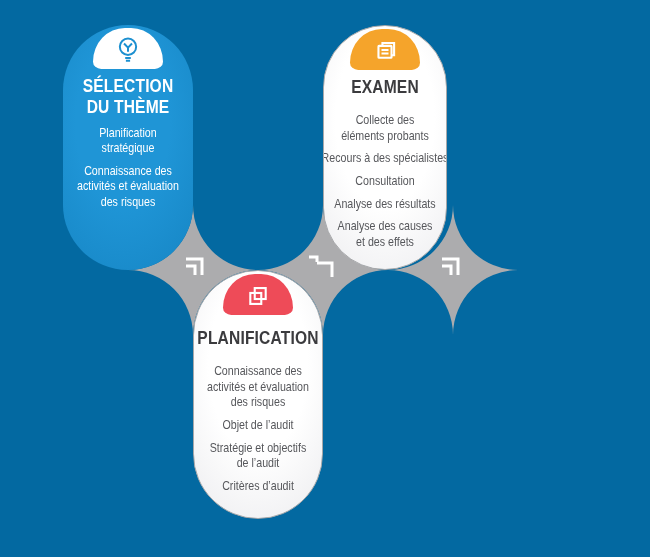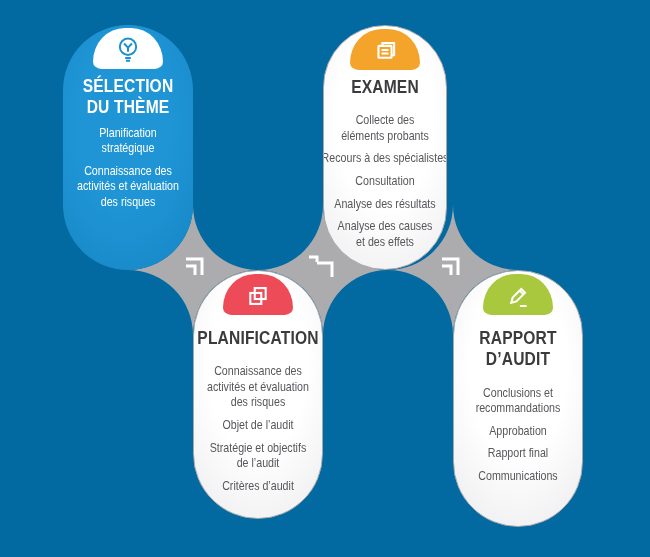--- a/index.html
+++ b/index.html
@@ -156,33 +156,14 @@
 activités et évaluation
 des risques</p>
         <p class="item">Objet de l’audit</p>
         <p class="item">Stratégie et objectifs
 de l’audit</p>
         <p class="item">Critères d’audit</p>
       </div>
     </div>
   </section>
 
-  <section class="pill white p-bot" style="left:453px; top:270px; width:130px; height:257px;">
-    <div class="badge badge-green">
-      <svg width="28" height="28" viewBox="0 0 24 24" fill="none" stroke="currentColor" stroke-width="1.7">
-        <path d="M6.2 17.8 L7.4 13.4 L14.8 6 L18 9.2 L10.6 16.6 L6.2 17.8 Z"></path>
-        <path d="M13.4 7.4 L16.6 10.6"></path>
-        <path d="M13.6 20.6 H19.4"></path>
-      </svg>
-    </div>
-    <div class="content">
-      <h2 class="title">RAPPORT D’AUDIT</h2>
-      <div class="items">
-        <p class="item">Conclusions et
-recommandations</p>
-        <p class="item">Approbation</p>
-        <p class="item">Rapport final</p>
-        <p class="item">Communications</p>
-      </div>
-    </div>
-  </section>
 
 </div>
 
 </body></html>

